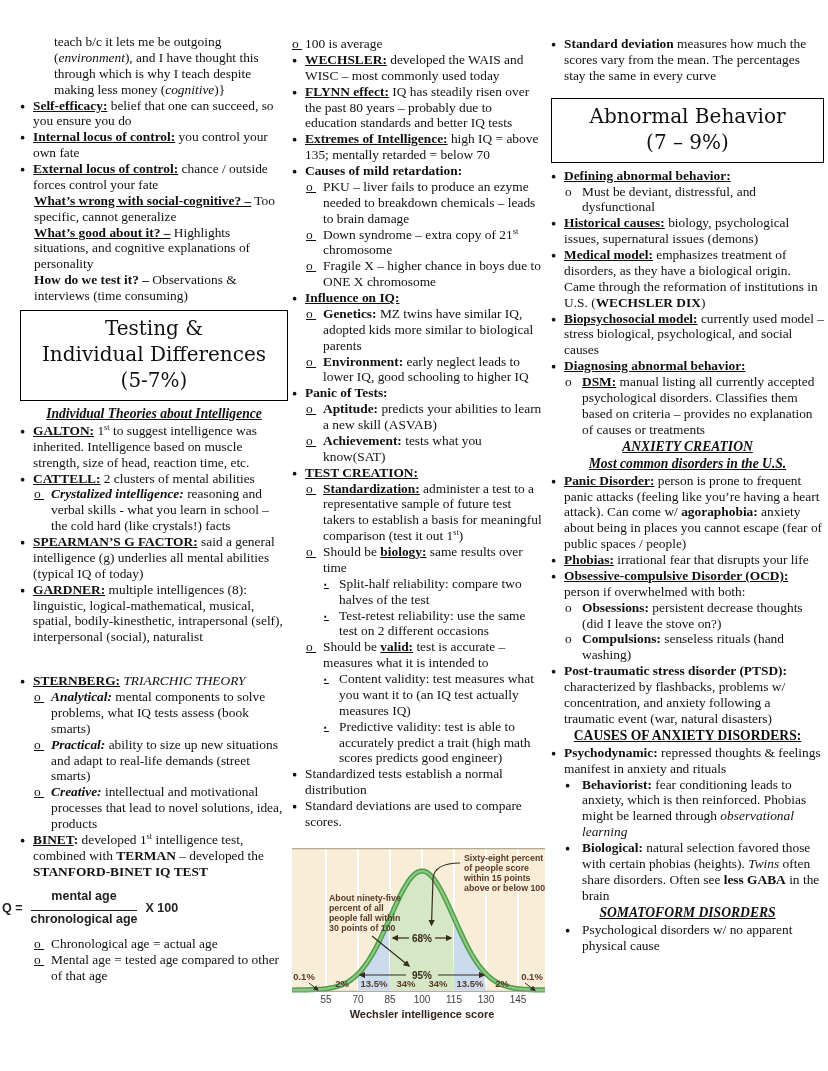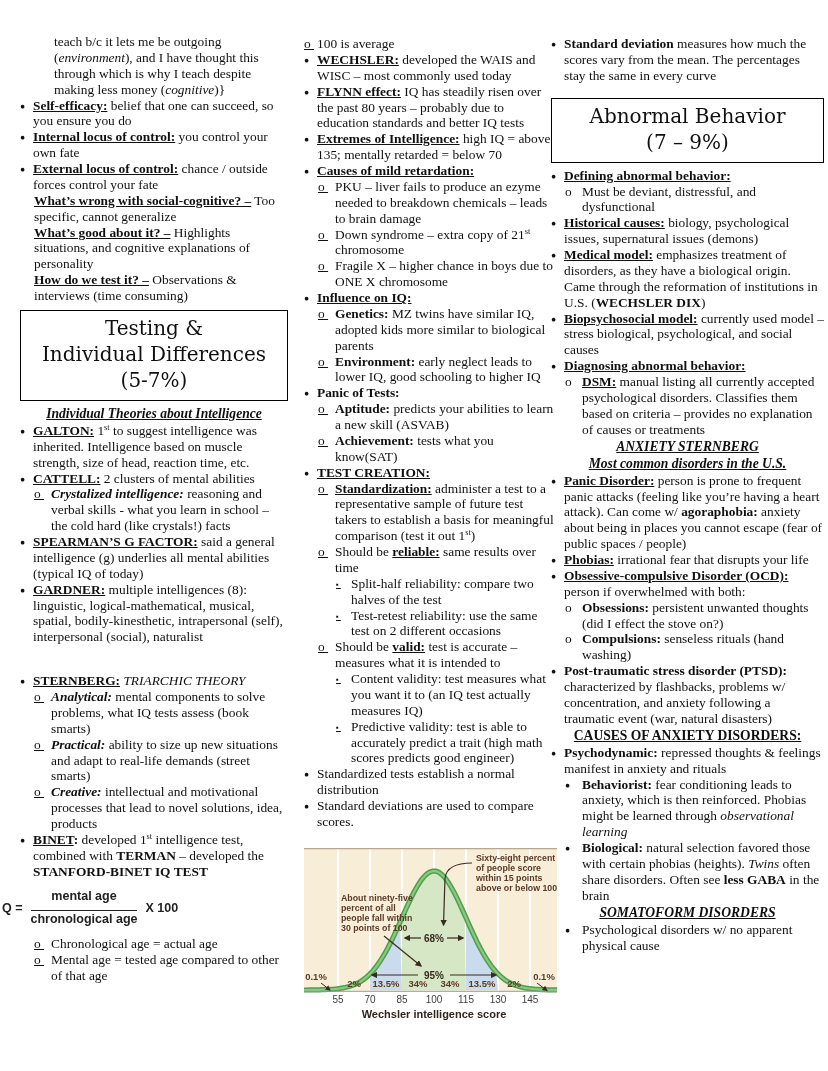--- a/index.html
+++ b/index.html
@@ -3,21 +3,21 @@
 <meta charset="utf-8">
 <style>
   html,body{margin:0;padding:0;}
   body{
     width:828px;height:1071px;background:#ffffff;overflow:hidden;position:relative;
     font-family:"Liberation Serif","DejaVu Serif",serif;color:#101010;
   }
   .page{position:absolute;inset:0;}
   .col{position:absolute;font-size:13.4px;line-height:1.185;}
   #col-0{left:20px;top:34px;width:268px;}
-  #col-1{left:304px;top:36px;width:254px;}
+  #col-1{left:292px;top:36px;width:254px;}
   #col-2{left:551px;top:36px;width:273px;}
 
   .para{margin:0;}
   .ind0{padding-left:13px;text-indent:-13px;}
   .ind1{padding-left:31px;text-indent:-17px;}
   .ind2{padding-left:47px;text-indent:-15px;}
   .mk{display:inline-block;text-indent:0;}
   .ind0 .mk{width:13px;}
   .ind1 .mk{width:17px;}
   .ind2 .mk{width:15px;}
@@ -46,21 +46,21 @@
 <body>
 
 <div class="page">
   <div class="col" id="col-0">
       <div class="para ind0" style="padding-left: 34px; text-indent: 0px;"><span>teach b/c it lets me be outgoing (</span><span style="font-style: italic;">environment</span><span>), and I have thought this through which is why I teach despite making less money (</span><span style="font-style: italic;">cognitive</span><span>)}</span></div>
       <div class="para ind0"><span class="mk mk-dot">●</span><span style="font-weight: bold; text-decoration: underline;">Self-efficacy:</span><span> belief that one can succeed, so you ensure you do</span></div>
       <div class="para ind0"><span class="mk mk-dot">●</span><span style="font-weight: bold; text-decoration: underline;">Internal locus of control:</span><span> you control your own fate</span></div>
       <div class="para ind0"><span class="mk mk-dot">●</span><span style="font-weight: bold; text-decoration: underline;">External locus of control:</span><span> chance / outside forces control your fate</span></div>
       <div class="para ind0" style="padding-left: 14px; text-indent: 0px;"><span style="font-weight: bold; text-decoration: underline;">What’s wrong with social-cognitive? –</span><span> Too specific, cannot generalize</span></div>
       <div class="para ind0" style="padding-left: 14px; text-indent: 0px;"><span style="font-weight: bold; text-decoration: underline;">What’s good about it? –</span><span> Highlights situations, and cognitive explanations of personality</span></div>
-      <div class="para ind0" style="padding-left: 14px; text-indent: 0px;"><span style="font-weight: bold; text-decoration: underline;">How do we test it? –</span><span> Observations &amp; interviews (time consuming)</span></div>
+      <div class="para ind0" style="padding-left: 14px; text-indent: 0px;"><span style="font-weight: bold; ">How do we test it? –</span><span> Observations &amp; interviews (time consuming)</span></div>
       <div class="tbox">
         <div>Testing &amp;</div>
         <div>Individual Differences</div>
         <div>(5-7%)</div>
       </div>
       <div class="chead"><span style="font-weight: bold; font-style: italic; text-decoration: underline;">Individual Theories about Intelligence</span></div>
       <div class="para ind0"><span class="mk mk-dot">●</span><span style="font-weight: bold; text-decoration: underline;">GALTON:</span><span> 1</span><sup>st</sup><span> to suggest intelligence was inherited. Intelligence based on muscle strength, size of head, reaction time, etc.</span></div>
       <div class="para ind0"><span class="mk mk-dot">●</span><span style="font-weight: bold; text-decoration: underline;">CATTELL:</span><span> 2 clusters of mental abilities</span></div>
       <div class="para ind1"><span class="mk mk-ou">o&nbsp;</span><span style="font-weight: bold; font-style: italic;">Crystalized intelligence:</span><span> reasoning and verbal skills - what you learn in school – the cold hard (like crystals!) facts</span></div>
       <div class="para ind0"><span class="mk mk-dot">●</span><span style="font-weight: bold; text-decoration: underline;">SPEARMAN’S G FACTOR:</span><span> said a general intelligence (g) underlies all mental abilities (typical IQ of today)</span></div>
@@ -80,33 +80,33 @@
         <span>X 100</span>
       </div>
       <div class="para ind1"><span class="mk mk-ou">o&nbsp;</span><span>Chronological age = actual age</span></div>
       <div class="para ind1"><span class="mk mk-ou">o&nbsp;</span><span>Mental age = tested age compared to other of that age</span></div>
     </div>
   <div class="col" id="col-1">
       <div class="para ind0"><span class="mk mk-ou">o&nbsp;</span><span>100 is average</span></div>
       <div class="para ind0"><span class="mk mk-dot">●</span><span style="font-weight: bold; text-decoration: underline;">WECHSLER:</span><span> developed the WAIS and WISC – most commonly used today</span></div>
       <div class="para ind0"><span class="mk mk-dot">●</span><span style="font-weight: bold; text-decoration: underline;">FLYNN effect:</span><span> IQ has steadily risen over the past 80 years – probably due to education standards and better IQ tests</span></div>
       <div class="para ind0"><span class="mk mk-dot">●</span><span style="font-weight: bold; text-decoration: underline;">Extremes of Intelligence:</span><span> high IQ = above 135; mentally retarded = below 70</span></div>
-      <div class="para ind0"><span class="mk mk-dot">●</span><span style="font-weight: bold; text-decoration: underline;">Causes of mild retardation:</span></div>
+      <div class="para ind0"><span class="mk mk-dot">●</span><span style="font-weight: bold; ">Causes of mild retardation:</span></div>
       <div class="para ind1"><span class="mk mk-ou">o&nbsp;</span><span>PKU – liver fails to produce an ezyme needed to breakdown chemicals – leads to brain damage</span></div>
       <div class="para ind1"><span class="mk mk-ou">o&nbsp;</span><span>Down syndrome – extra copy of 21</span><sup>st</sup><span> chromosome</span></div>
       <div class="para ind1"><span class="mk mk-ou">o&nbsp;</span><span>Fragile X – higher chance in boys due to ONE X chromosome</span></div>
       <div class="para ind0"><span class="mk mk-dot">●</span><span style="font-weight: bold; text-decoration: underline;">Influence on IQ:</span></div>
       <div class="para ind1"><span class="mk mk-ou">o&nbsp;</span><span style="font-weight: bold;">Genetics:</span><span> MZ twins have similar IQ, adopted kids more similar to biological parents</span></div>
       <div class="para ind1"><span class="mk mk-ou">o&nbsp;</span><span style="font-weight: bold;">Environment:</span><span> early neglect leads to lower IQ, good schooling to higher IQ</span></div>
       <div class="para ind0"><span class="mk mk-dot">●</span><span style="font-weight: bold;">Panic of Tests:</span></div>
       <div class="para ind1"><span class="mk mk-ou">o&nbsp;</span><span style="font-weight: bold;">Aptitude:</span><span> predicts your abilities to learn a new skill (ASVAB)</span></div>
       <div class="para ind1"><span class="mk mk-ou">o&nbsp;</span><span style="font-weight: bold;">Achievement:</span><span> tests what you know(SAT)</span></div>
       <div class="para ind0"><span class="mk mk-dot">●</span><span style="font-weight: bold; text-decoration: underline;">TEST CREATION:</span></div>
       <div class="para ind1"><span class="mk mk-ou">o&nbsp;</span><span style="font-weight: bold; text-decoration: underline;">Standardization:</span><span> administer a test to a representative sample of future test takers to establish a basis for meaningful comparison (test it out 1</span><sup>st</sup><span>)</span></div>
-      <div class="para ind1"><span class="mk mk-ou">o&nbsp;</span><span>Should be </span><span style="font-weight: bold; text-decoration: underline;">reliable:</span><span> same results over time</span></div>
+      <div class="para ind1"><span class="mk mk-ou">o&nbsp;</span><span>Should be </span><span style="font-weight: bold; text-decoration: underline;">biology:</span><span> same results over time</span></div>
       <div class="para ind2"><span class="mk mk-sq">▪&nbsp;</span><span>Split-half reliability: compare two halves of the test</span></div>
       <div class="para ind2"><span class="mk mk-sq">▪&nbsp;</span><span>Test-retest reliability: use the same test on 2 different occasions</span></div>
       <div class="para ind1"><span class="mk mk-ou">o&nbsp;</span><span>Should be </span><span style="font-weight: bold; text-decoration: underline;">valid:</span><span> test is accurate – measures what it is intended to</span></div>
       <div class="para ind2"><span class="mk mk-sq">▪&nbsp;</span><span>Content validity: test measures what you want it to (an IQ test actually measures IQ)</span></div>
       <div class="para ind2"><span class="mk mk-sq">▪&nbsp;</span><span>Predictive validity: test is able to accurately predict a trait (high math scores predicts good engineer)</span></div>
       <div class="para ind0"><span class="mk mk-dot">●</span><span>Standardized tests establish a normal distribution</span></div>
       <div class="para ind0"><span class="mk mk-dot">●</span><span>Standard deviations are used to compare scores.</span></div>
       <div style="height: 12px;"></div>
       <div class="chartwrap"><svg viewBox="0 0 253 196" width="253" height="196">
           <defs>
@@ -172,26 +172,26 @@
         <div>Abnormal Behavior</div>
         <div>(7 – 9%)</div>
       </div>
       <div class="para ind0"><span class="mk mk-dot">●</span><span style="font-weight: bold; text-decoration: underline;">Defining abnormal behavior:</span></div>
       <div class="para ind1"><span class="mk mk-o">o&nbsp;</span><span>Must be deviant, distressful, and dysfunctional</span></div>
       <div class="para ind0"><span class="mk mk-dot">●</span><span style="font-weight: bold; text-decoration: underline;">Historical causes:</span><span> biology, psychological issues, supernatural issues (demons)</span></div>
       <div class="para ind0"><span class="mk mk-dot">●</span><span style="font-weight: bold; text-decoration: underline;">Medical model:</span><span> emphasizes treatment of disorders, as they have a biological origin. Came through the reformation of institutions in U.S. (</span><span style="font-weight: bold;">WECHSLER DIX</span><span>)</span></div>
       <div class="para ind0"><span class="mk mk-dot">●</span><span style="font-weight: bold; text-decoration: underline;">Biopsychosocial model:</span><span> currently used model – stress biological, psychological, and social causes</span></div>
       <div class="para ind0"><span class="mk mk-dot">●</span><span style="font-weight: bold; text-decoration: underline;">Diagnosing abnormal behavior:</span></div>
       <div class="para ind1"><span class="mk mk-o">o&nbsp;</span><span style="font-weight: bold; text-decoration: underline;">DSM:</span><span> manual listing all currently accepted psychological disorders. Classifies them based on criteria – provides no explanation of causes or treatments</span></div>
-      <div class="chead"><span style="font-weight: bold; font-style: italic; text-decoration: underline;">ANXIETY STERNBERG</span></div>
+      <div class="chead"><span style="font-weight: bold; font-style: italic; text-decoration: underline;">ANXIETY CREATION</span></div>
       <div class="chead"><span style="font-weight: bold; font-style: italic; text-decoration: underline; margin-top: 25px;">Most common disorders in the U.S.</span></div>
       <div class="para ind0"><span class="mk mk-dot">●</span><span style="font-weight: bold; text-decoration: underline;">Panic Disorder:</span><span> person is prone to frequent panic attacks (feeling like you’re having a heart attack). Can come w/ </span><span style="font-weight: bold;">agoraphobia:</span><span> anxiety about being in places you cannot escape (fear of public spaces / people)</span></div>
       <div class="para ind0"><span class="mk mk-dot">●</span><span style="font-weight: bold; text-decoration: underline;">Phobias:</span><span> irrational fear that disrupts your life</span></div>
       <div class="para ind0"><span class="mk mk-dot">●</span><span style="font-weight: bold; text-decoration: underline;">Obsessive-compulsive Disorder (OCD):</span><span> person if overwhelmed with both:</span></div>
-      <div class="para ind1"><span class="mk mk-o">o&nbsp;</span><span style="font-weight: bold;">Obsessions:</span><span> persistent unwanted thoughts (did I effect the stove on?)</span></div>
+      <div class="para ind1"><span class="mk mk-o">o&nbsp;</span><span style="font-weight: bold;">Obsessions:</span><span> persistent decrease thoughts (did I leave the stove on?)</span></div>
       <div class="para ind1"><span class="mk mk-o">o&nbsp;</span><span style="font-weight: bold;">Compulsions:</span><span> senseless rituals (hand washing)</span></div>
       <div class="para ind0"><span class="mk mk-dot">●</span><span style="font-weight: bold;">Post-traumatic stress disorder (PTSD):</span><span> characterized by flashbacks, problems w/ concentration, and anxiety following a traumatic event (war, natural disasters)</span></div>
       <div class="chead"><span style="font-weight: bold; text-decoration: underline;">CAUSES OF ANXIETY DISORDERS:</span></div>
       <div class="para ind0"><span class="mk mk-dot">●</span><span style="font-weight: bold;">Psychodynamic:</span><span> repressed thoughts &amp; feelings manifest in anxiety and rituals</span></div>
       <div class="para ind1"><span class="mk mk-dot">●</span><span style="font-weight: bold;">Behaviorist:</span><span> fear conditioning leads to anxiety, which is then reinforced. Phobias might be learned through </span><span style="font-style: italic;">observational learning</span></div>
       <div class="para ind1"><span class="mk mk-dot">●</span><span style="font-weight: bold;">Biological:</span><span> natural selection favored those with certain phobias (heights). </span><span style="font-style: italic;">Twins</span><span> often share disorders. Often see </span><span style="font-weight: bold;">less GABA</span><span> in the brain</span></div>
       <div class="chead"><span style="font-weight: bold; font-style: italic; text-decoration: underline;">SOMATOFORM DISORDERS</span></div>
       <div class="para ind1"><span class="mk mk-dot">●</span><span>Psychological disorders w/ no apparent physical cause</span></div>
     </div>
 </div>

